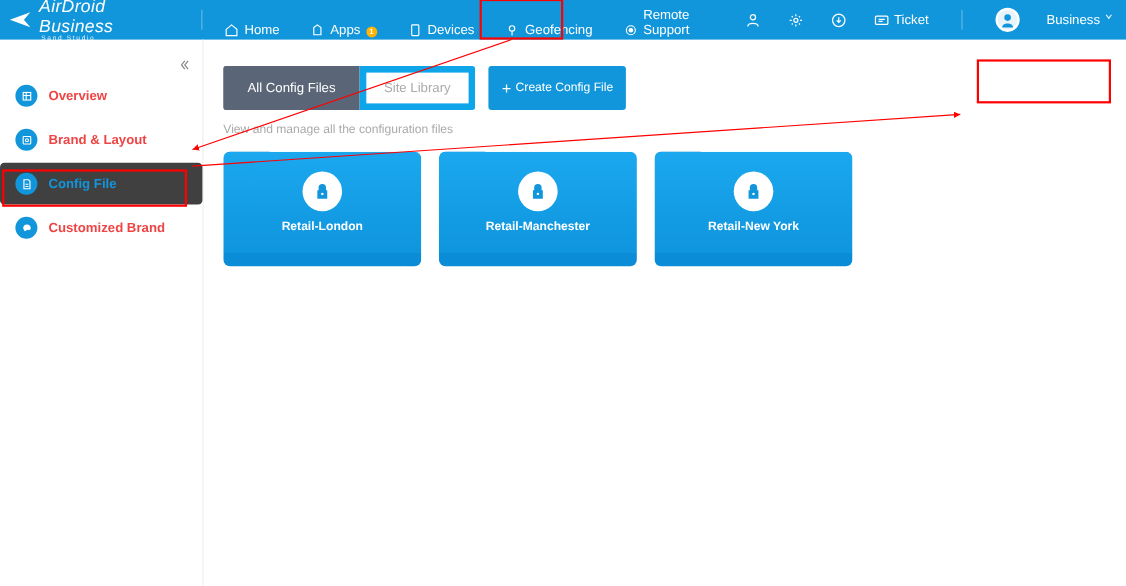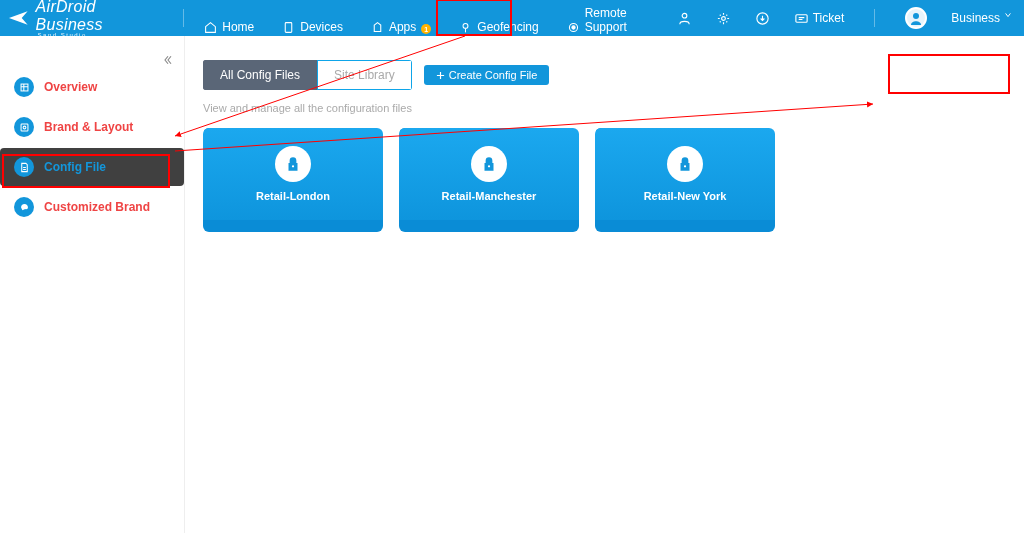--- a/index.html
+++ b/index.html
@@ -30,24 +30,24 @@
 .side-list { margin-top: 22px; }
 .side-item { display: flex; align-items: center; gap: 10px; padding: 9px 14px; font-size: 12px; color: #ef4444; cursor: pointer; border-radius: 4px; margin: 2px 0; font-weight: bold; }
 .side-item.active { background: #404040; color: #1296db; font-weight: 600; }
 .side-icon { width: 20px; height: 20px; border-radius: 50%; background: #1296db; display: inline-flex; align-items: center; justify-content: center; flex-shrink: 0; }
 .side-icon svg { width: 11px; height: 11px; }
 .side-highlight { position: absolute; border: 2px solid #ff0000; pointer-events: none; }
 
 .main { flex: 1; padding: 24px 18px 0 18px; position: relative; }
 .toolbar { display: flex; align-items: center; gap: 0; }
 .tabgroup { display: flex; border-radius: 3px; overflow: hidden; }
-.tab { padding: 7px 16px; font-size: 12px; border: 1px solid #0ea5e9; background: #fff; color: #aaa; cursor: pointer; }
+.tab { padding: 7px 16px; font-size: 12px; border: 6px solid #0ea5e9; background: #fff; color: #aaa; cursor: pointer; }
 .tab.active { background: #5a6677; color: #fff; border-color: #5a6677; }
 .search { margin-left: auto; width: 130px; height: 28px; border: 1px solid #e5e5e5; border-radius: 3px; padding: 0 10px; font-size: 12px; color: #999; outline: none; }
-.create-btn { margin-left: 12px; height: 20px; padding: 0 12px; background: #1296db; color: #fff; border: none; border-radius: 3px; font-size: 11px; display: flex; align-items: center; gap: 4px; cursor: pointer; }
+.create-btn { margin-left: 12px; height: 40px; padding: 0 12px; background: #1296db; color: #fff; border: none; border-radius: 3px; font-size: 11px; display: flex; align-items: center; gap: 4px; cursor: pointer; }
 .create-highlight { position: absolute; border: 2px solid #ff0000; pointer-events: none; }
 
 .subtitle { font-size: 11px; color: #aaa; margin-top: 12px; }
 
 .cards { display: flex; gap: 16px; margin-top: 14px; }
 .card { width: 180px; height: 104px; border-radius: 6px; overflow: hidden; position: relative; cursor: pointer; }
 .card-tab { position: absolute; top: -7px; left: 0; width: 42px; height: 10px; background: #0d87ca; border-radius: 4px 4px 0 0; }
 .card-top { height: 92px; background: linear-gradient(180deg, #1ba8ef 0%, #0e95dd 100%); display: flex; flex-direction: column; align-items: center; justify-content: center; gap: 8px; position: relative; }
 .card-circle { width: 36px; height: 36px; background: #fff; border-radius: 50%; display: flex; align-items: center; justify-content: center; }
 .card-circle svg { width: 18px; height: 18px; }
@@ -78,33 +78,33 @@
       <span class="ico">
           <svg width="13" height="13" viewBox="0 0 16 16" fill="none" stroke="#fff" stroke-width="1.3">
             <path d="M2 7 L8 2 L14 7 V14 H2 Z"></path>
           </svg>
         </span>
       <span>Home</span>
     </div>
     <div class="nav-item">
       <span class="ico">
           <svg width="13" height="13" viewBox="0 0 16 16" fill="none" stroke="#fff" stroke-width="1.3">
-            <rect x="4" y="2" width="8" height="12" rx="1"></rect>
-          </svg>
-        </span>
-      <span>Devices</span>
-    </div>
-    <div class="nav-item">
-      <span class="ico">
-          <svg width="13" height="13" viewBox="0 0 16 16" fill="none" stroke="#fff" stroke-width="1.3">
             <path d="M4 5 L8 2 L12 5 V13 H4 Z"></path>
           </svg>
         </span>
       <span>Apps</span>
       <span class="badge-dot">1</span>
+    </div>
+    <div class="nav-item">
+      <span class="ico">
+          <svg width="13" height="13" viewBox="0 0 16 16" fill="none" stroke="#fff" stroke-width="1.3">
+            <rect x="4" y="2" width="8" height="12" rx="1"></rect>
+          </svg>
+        </span>
+      <span>Devices</span>
     </div>
     <div class="nav-item">
       <span class="ico">
           <svg width="13" height="13" viewBox="0 0 16 16" fill="none" stroke="#fff" stroke-width="1.3">
             <circle cx="8" cy="6" r="3"></circle>
             <path d="M8 9 V14"></path>
           </svg>
         </span>
       <span>Geofencing</span>
     </div>

